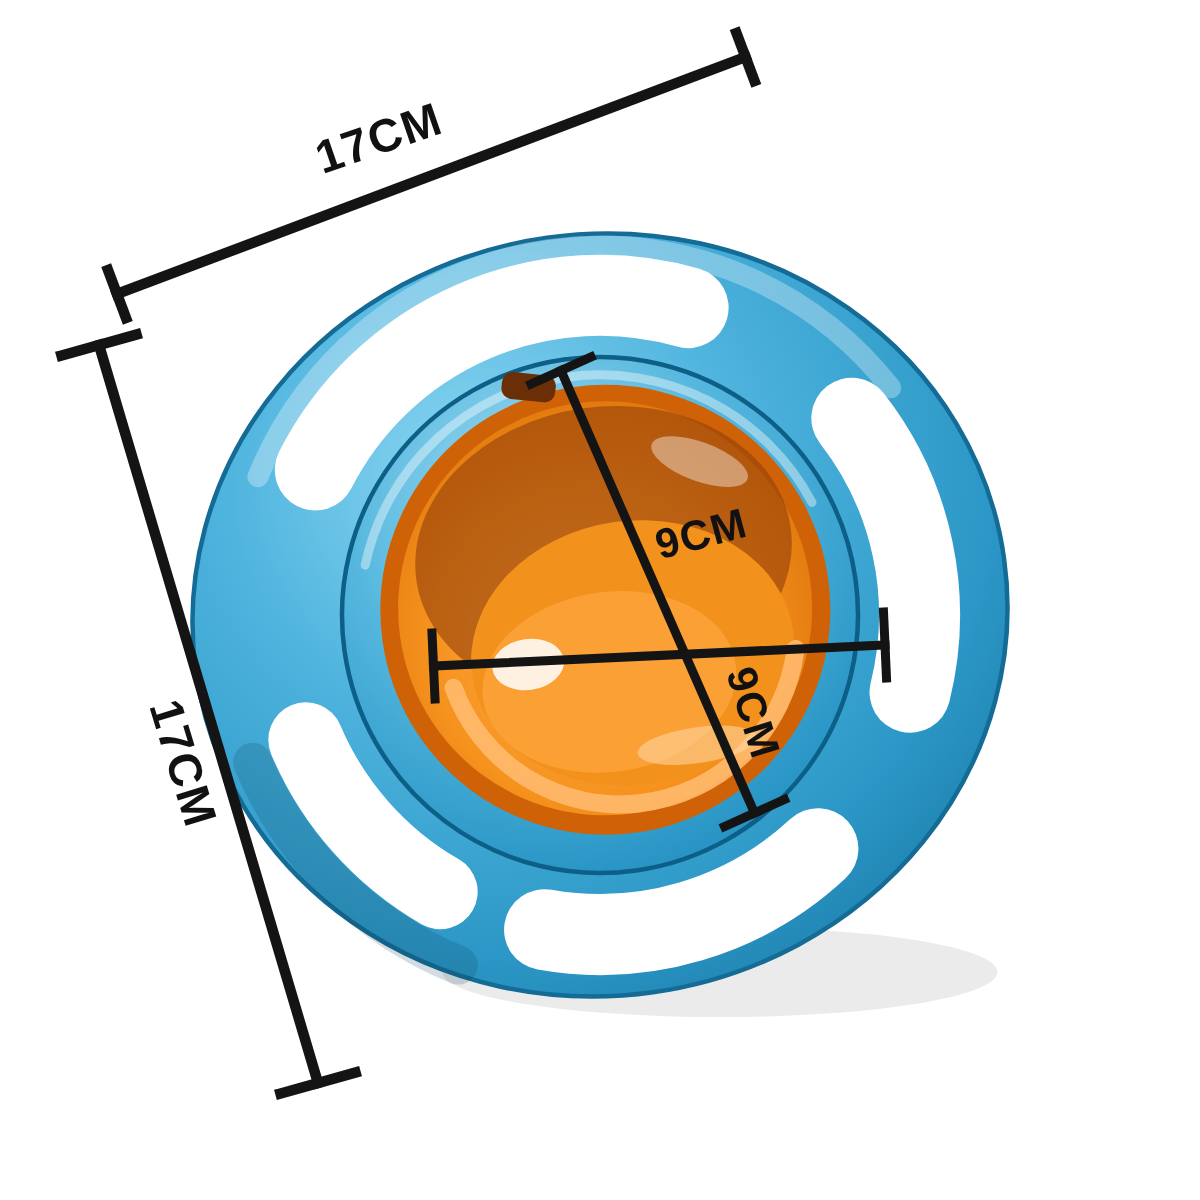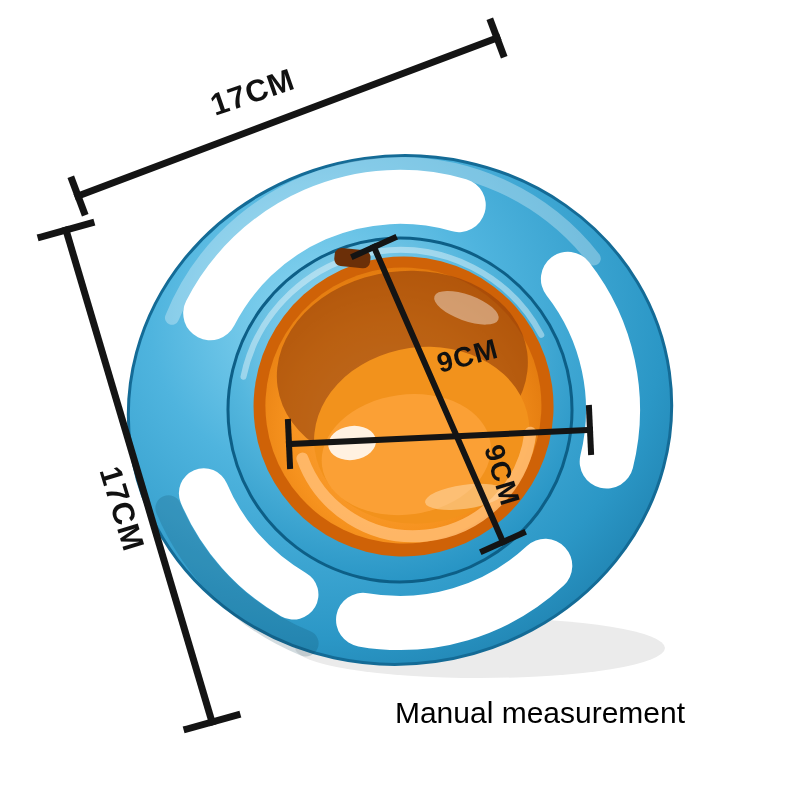--- a/index.html
+++ b/index.html
@@ -126,16 +126,15 @@
     <text class="dim-label dim-label-lg" x="256" y="102" text-anchor="middle" transform="rotate(-19 256 102)">17CM</text>
 
     <text class="dim-label dim-label-lg" x="112" y="512" text-anchor="middle" transform="rotate(73 112 512)">17CM</text>
 
     <text class="dim-label dim-label-sm" x="470" y="365" text-anchor="middle" transform="rotate(-15 470 365)">9CM</text>
 
     <text class="dim-label dim-label-sm" x="493" y="478" text-anchor="middle" transform="rotate(73 493 478)">9CM</text>
   </svg>
 
   <div class="caption">
-    <div>Manual measurement</div>
   </div>
 
 </div>
 
 </body></html>

